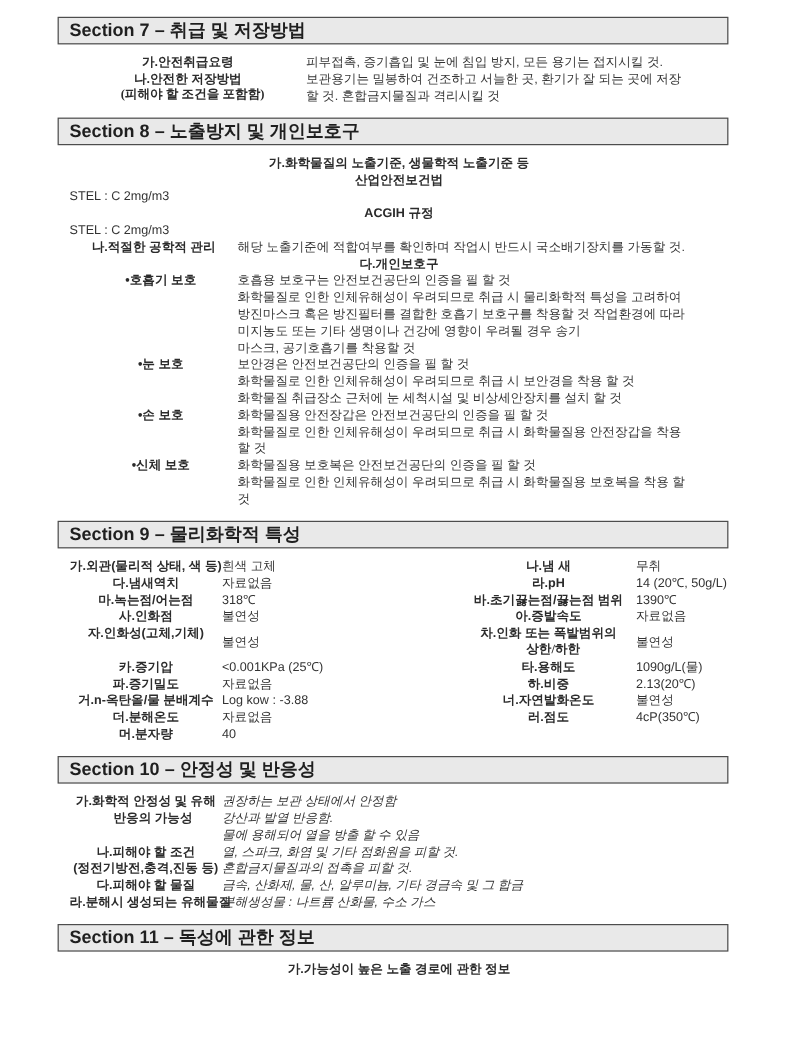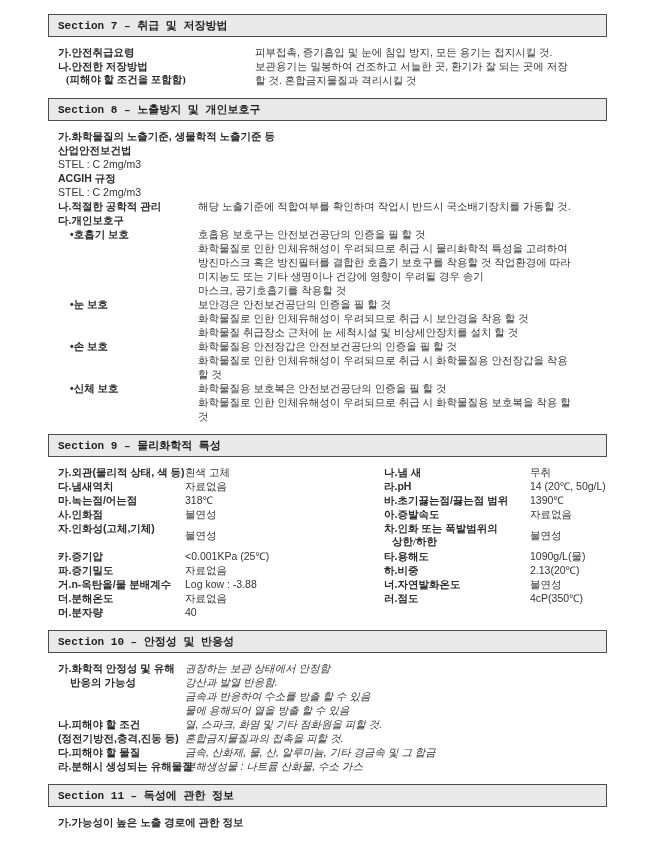--- a/index.html
+++ b/index.html
@@ -5,25 +5,25 @@
   * { margin:0; padding:0; box-sizing:border-box; }
   html,body { background:#ffffff; }
   body {
     width:665px; height:868px; overflow:hidden;
     font-family:"Liberation Sans", sans-serif;
     font-size:10.5px; line-height:14px; color:#333333;
   }
   .page { padding:14px 0 0 48px; width:665px; }
   .sec-header {
     width:559px; border:1px solid #4d4d4d; background:#e9e9e9;
-    color:#1f1f1f; font-weight:bold; font-size:11px;
-    padding:4px 9px 3px 9px; margin-bottom:8px;font-family:Liberation Mono, monospace;
+    color:#1f1f1f; font-weight:bold; font-size:15px;
+    padding:4px 9px 3px 9px; margin-bottom:8px;
   }
   .content { margin:0 0 11px 10px; width:549px; }
-  .lbl { font-weight:bold; color:#2b2b2b; }
+  .lbl { font-weight:bold; color:#2b2b2b;text-align:center; }
   .row { display:flex; align-items:flex-start; }
   .line { white-space:nowrap; }
   .indent8 { padding-left:8px;font-family:Liberation Serif, serif; }
   .indent12 { padding-left:12px; }
 
   
   .s7-label-col { width:197px; flex:none; }
   .s7-value-col { flex:1; }
 
   
@@ -188,21 +188,20 @@
   <div class="sec-header">Section 10 – 안정성 및 반응성</div>
   <div class="content">
     <div class="row">
       <div class="s10-label-col">
         <div class="line lbl">가.화학적 안정성 및 유해</div>
         <div class="line lbl indent12">반응의 가능성</div>
       </div>
       <div class="s10-value-col">
         <div class="line">권장하는 보관 상태에서 안정함</div>
         <div class="line">강산과 발열 반응함.</div>
-        <div class="line">금속과 반응하여 수소를 방출 할 수 있음</div>
         <div class="line">물에 용해되어 열을 방출 할 수 있음</div>
       </div>
     </div>
     <div class="row">
       <div class="s10-label-col">
         <div class="line lbl">나.피해야 할 조건</div>
         <div class="line lbl">(정전기방전,충격,진동 등)</div>
       </div>
       <div class="s10-value-col">
         <div class="line">열, 스파크, 화염 및 기타 점화원을 피할 것.</div>

